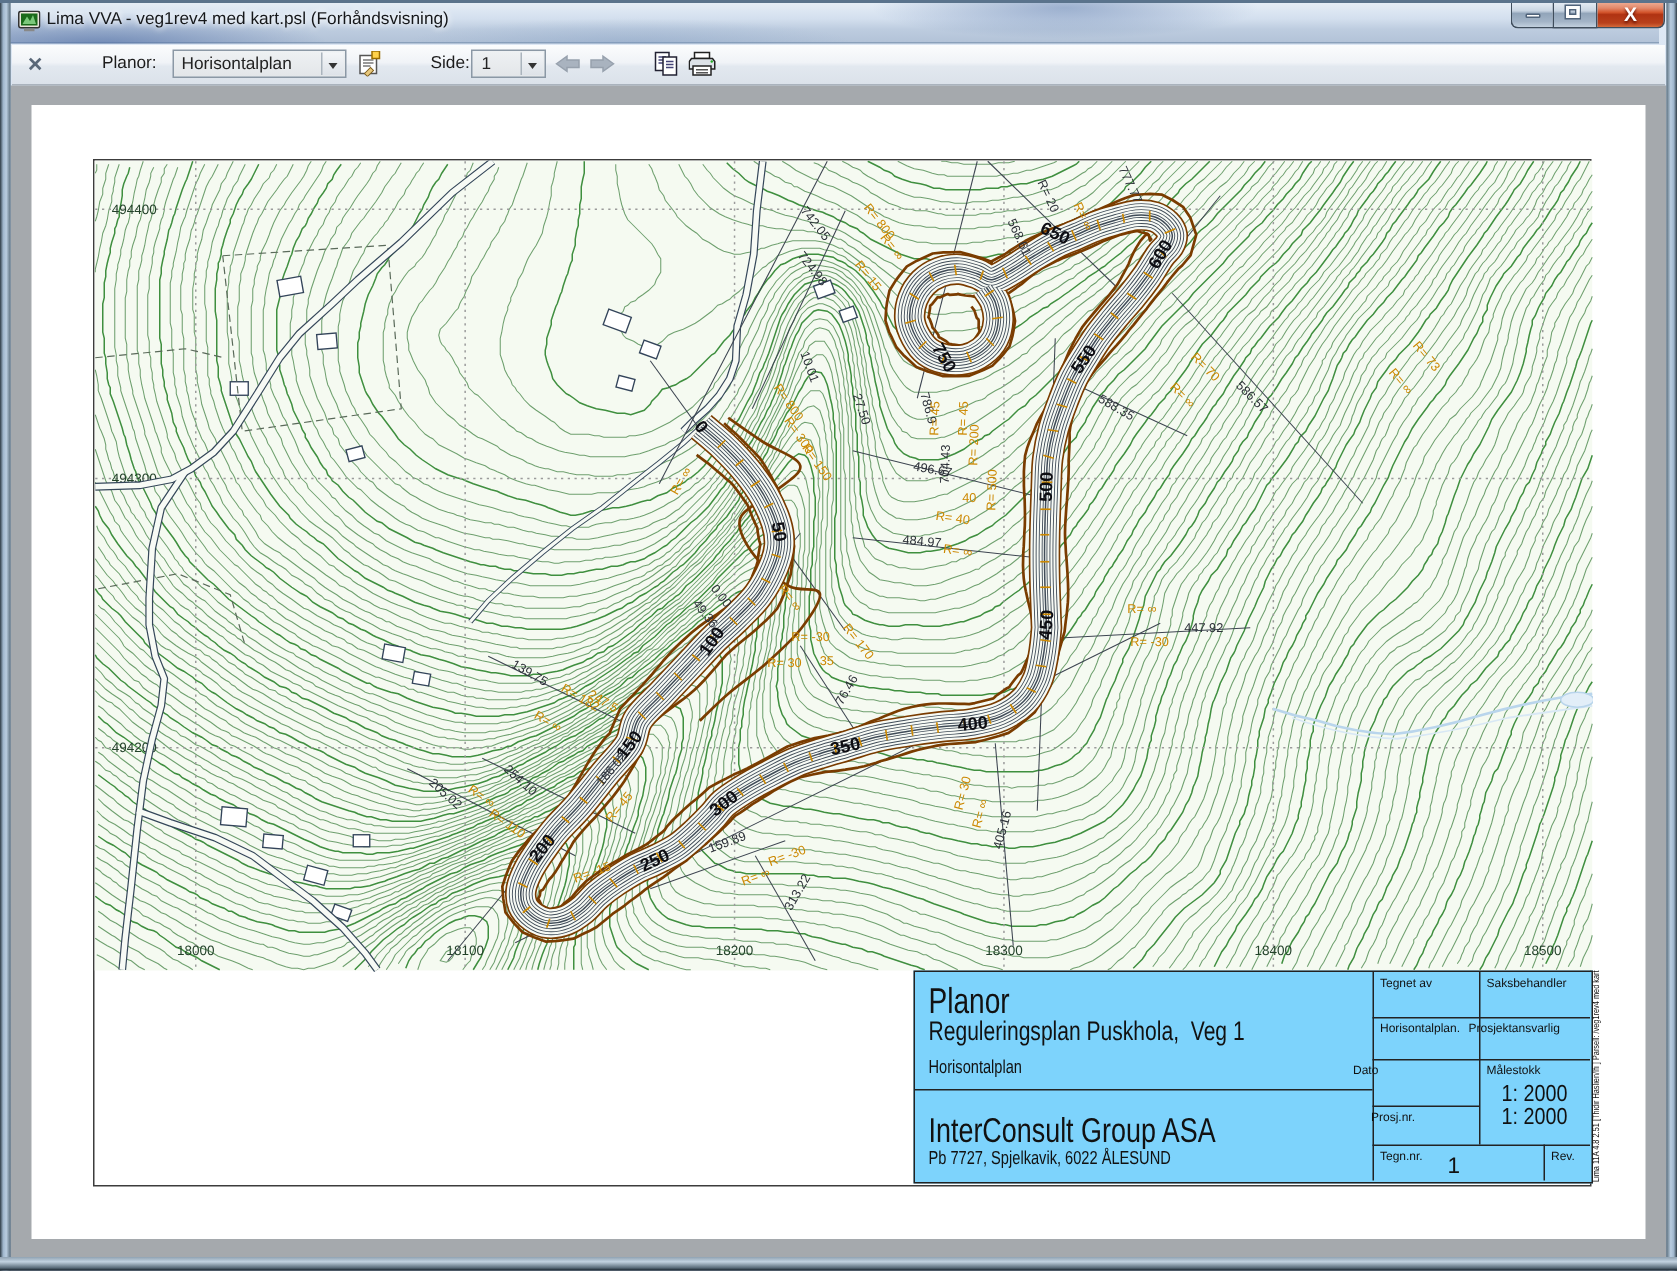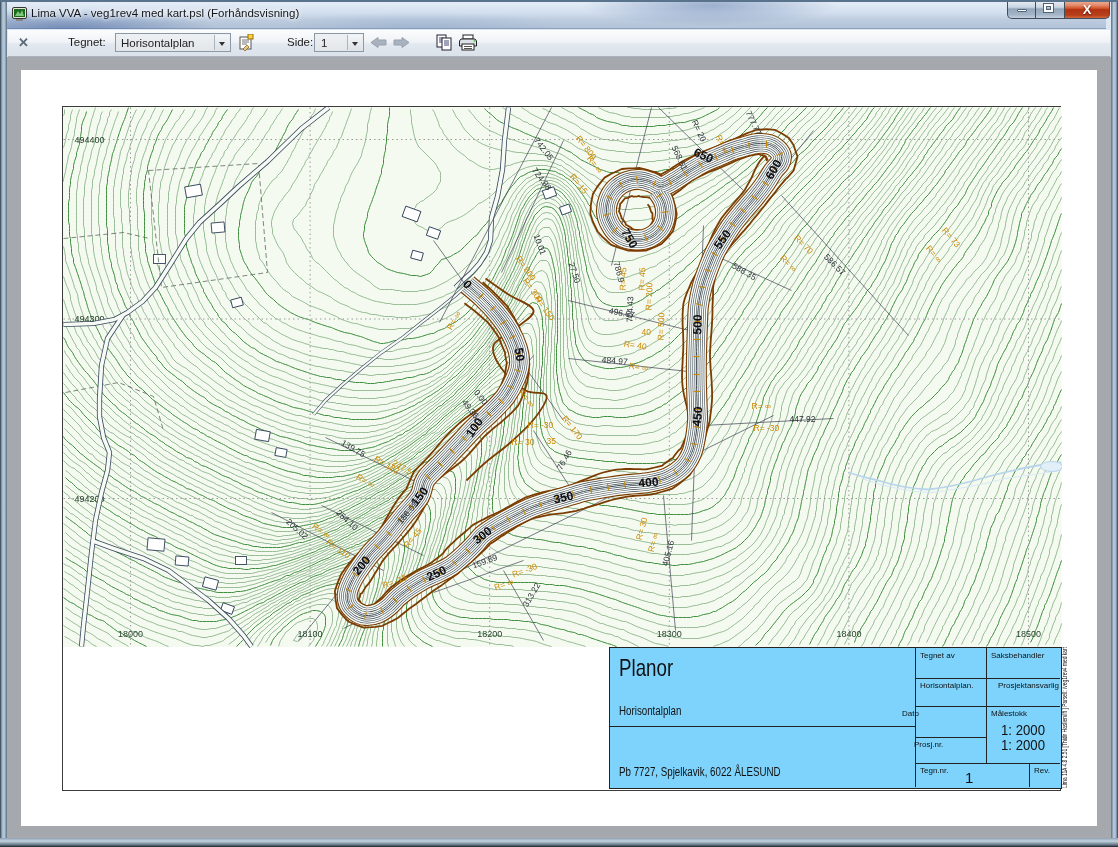--- a/index.html
+++ b/index.html
@@ -69,21 +69,21 @@
  <div class="cb cb-max">
           <div class="glyph-max"></div>
         </div>
  <div class="cb cb-close">
           <span style="top:2px;font-size:13px;text-shadow:0 1px 2px #601000;">X</span>
         </div>
 </div>
 </div>
 <div class="toolbar">
  <div style="position:absolute;left:10px;top:5px;font-size:13px;color:#5a6878;font-weight:bold;">✕</div>
- <div class="tlabel" style="left:60px;">Tegnet:</div>
+ <div class="tlabel" style="left:60px;">Planor:</div>
  <div class="combo" style="left:107px;width:116px;">
         <span style="position:absolute;left:5px;top:3px;">Horisontalplan</span>
         <span class="arr"></span>
       </div>
  <div style="position:absolute;left:231px;top:4px;width:15px;height:17px;">
    <svg width="15" height="17" viewBox="0 0 15 17">
           <rect x="1" y="3" width="11" height="12" fill="#fff" stroke="#555"></rect>
           <line x1="3" y1="6" x2="10" y2="6" stroke="#777"></line>
           <line x1="3" y1="8" x2="10" y2="8" stroke="#777"></line>
           <line x1="3" y1="10" x2="8" y2="10" stroke="#777"></line>
@@ -523,26 +523,28 @@
 <div class="tblock">
  <div class="tb-line" style="left:305px;top:0;width:1px;height:139px;"></div>
  <div class="tb-line" style="left:376px;top:0;width:1px;height:115px;"></div>
  <div class="tb-line" style="left:0;top:78px;width:305px;height:1px;"></div>
  <div class="tb-line" style="left:305px;top:30px;width:145px;height:1px;"></div>
  <div class="tb-line" style="left:305px;top:58px;width:145px;height:1px;"></div>
  <div class="tb-line" style="left:305px;top:89px;width:71px;height:1px;"></div>
  <div class="tb-line" style="left:305px;top:115px;width:145px;height:1px;"></div>
  <div class="tb-line" style="left:419px;top:115px;width:1px;height:24px;"></div>
  <div class="tb-text" style="left:9px;top:6px;font-size:24px;"><span class="cond">Planor</span></div>
+ <div class="tb-text" style="left:9px;top:29px;font-size:18px;"><span class="cond">Reguleringsplan Puskhola,&nbsp; Veg 1</span></div>
  <div class="tb-text" style="left:9px;top:56px;font-size:12.5px;"><span class="cond">Horisontalplan</span></div>
+ <div class="tb-text" style="left:9px;top:92px;font-size:23px;"><span class="cond">InterConsult Group ASA</span></div>
  <div class="tb-text" style="left:9px;top:117px;font-size:12.5px;"><span class="cond">Pb 7727, Spjelkavik, 6022 ÅLESUND</span></div>
  <div class="tb-text" style="left:310px;top:3px;font-size:8px;">Tegnet av</div>
  <div class="tb-text" style="left:381px;top:3px;font-size:8px;">Saksbehandler</div>
  <div class="tb-text" style="left:310px;top:33px;font-size:8px;">Horisontalplan.</div>
- <div class="tb-text" style="left:388px;top:33px;font-size:8px;">Prosjektansvarlig</div>
+ <div class="tb-text" style="left:369px;top:33px;font-size:8px;">Prosjektansvarlig</div>
  <div class="tb-text" style="left:292px;top:61px;font-size:8px;">Dato</div>
  <div class="tb-text" style="left:381px;top:61px;font-size:8px;">Målestokk</div>
  <div class="tb-text" style="left:391px;top:73px;font-size:15.5px;"><span class="cond2">1: 2000</span></div>
  <div class="tb-text" style="left:391px;top:88px;font-size:15.5px;"><span class="cond2">1: 2000</span></div>
  <div class="tb-text" style="left:304px;top:92px;font-size:8px;">Prosj.nr.</div>
  <div class="tb-text" style="left:310px;top:118px;font-size:8px;">Tegn.nr.</div>
  <div class="tb-text" style="left:355px;top:121px;font-size:15px;">1</div>
  <div class="tb-text" style="left:424px;top:118px;font-size:8px;">Rev.</div>
 </div>
 

